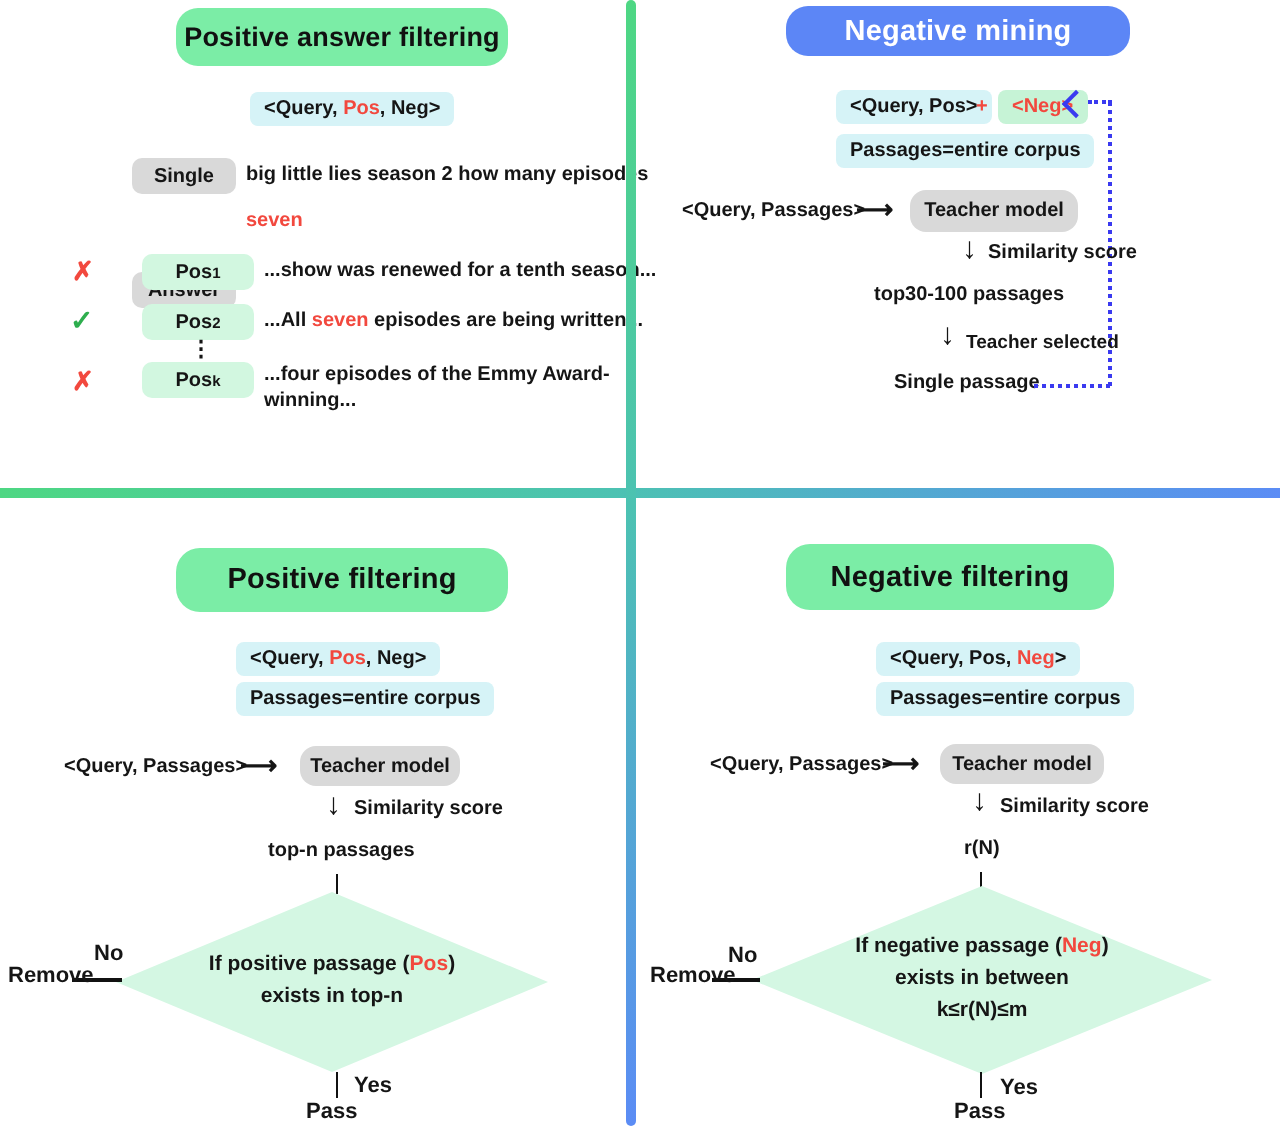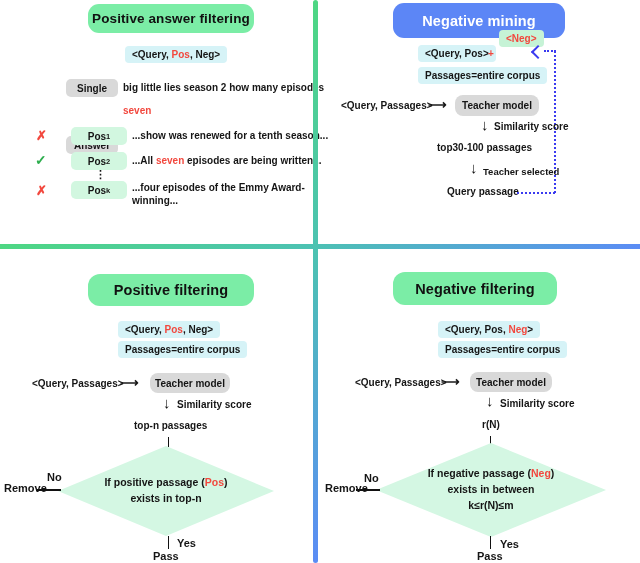--- a/index.html
+++ b/index.html
@@ -81,27 +81,27 @@
     <div class="abs greenbox" style="left:71px;top:181px;width:56px;height:18px;">
       <span>Pos</span>
         <span class="sub">k</span>
     </div>
     <div class="abs txtwrap" style="left:132px;top:182px;width:185px;">
       <span>...four episodes of the Emmy Award-winning...</span><span class="red"></span><span></span>
     </div>
   </div>
 
   <div class="quad" style="left:318px;top:0;width:322px;height:244px;">
-    <div class="abs pill blue t15" style="left:75px;top:3px;width:172px;height:35px;">
+    <div class="abs pill blue t15" style="left:75px;top:3px;width:172px;height:25px;">
       <span>Negative mining</span>
     </div>
 
     <div class="abs box cyan" style="left:100px;top:45px;">&lt;Query, Pos&gt;</div>
     <div class="abs txt red" style="left:170px;top:48px;font-weight:700;">+</div>
-    <div class="abs box negbox" style="left:181px;top:30px;">&lt;Neg&gt;</div>
+    <div class="abs box negbox" style="left:181px;top:45px;">&lt;Neg&gt;</div>
 
     <div class="abs chev" style="left:215px;top:47px;"></div>
     <div class="abs doth" style="left:226px;top:50px;width:12px;"></div>
     <div class="abs dotv" style="left:236px;top:51px;height:142px;"></div>
 
     <div class="abs box cyan" style="left:100px;top:67px;">Passages=entire corpus</div>
 
     <div class="abs txt" style="left:23px;top:100px;">&lt;Query, Passages&gt;</div>
     <div class="abs arrow-r" style="left:110px;top:98px;">⟶</div>
     <div class="abs graybox" style="left:137px;top:95px;width:84px;height:21px;border-radius:8px;">
@@ -109,21 +109,21 @@
     </div>
 
     <div class="abs arrow-d" style="left:163px;top:117px;">↓</div>
     <div class="abs txt" style="left:176px;top:121px;">Similarity score</div>
 
     <div class="abs txt" style="left:119px;top:142px;">top30-100 passages</div>
 
     <div class="abs arrow-d" style="left:152px;top:160px;">↓</div>
     <div class="abs txt" style="left:165px;top:166px;font-size:9.5px;">Teacher selected</div>
 
-    <div class="abs txt" style="left:129px;top:186px;">Query passage</div>
+    <div class="abs txt" style="left:129px;top:186px;">Single passage</div>
     <div class="abs doth" style="left:199px;top:192px;width:38px;"></div>
   </div>
 
   <div class="quad" style="left:0;top:249px;width:313px;height:314px;">
     <div class="abs pill mint t15" style="left:88px;top:25px;width:166px;height:32px;border-radius:12px;">
       <span>Positive filtering</span>
     </div>
 
     <div class="abs box cyan" style="left:118px;top:72px;">
       <span>&lt;Query, </span><span class="red">Pos</span><span>, Neg&gt;</span>

